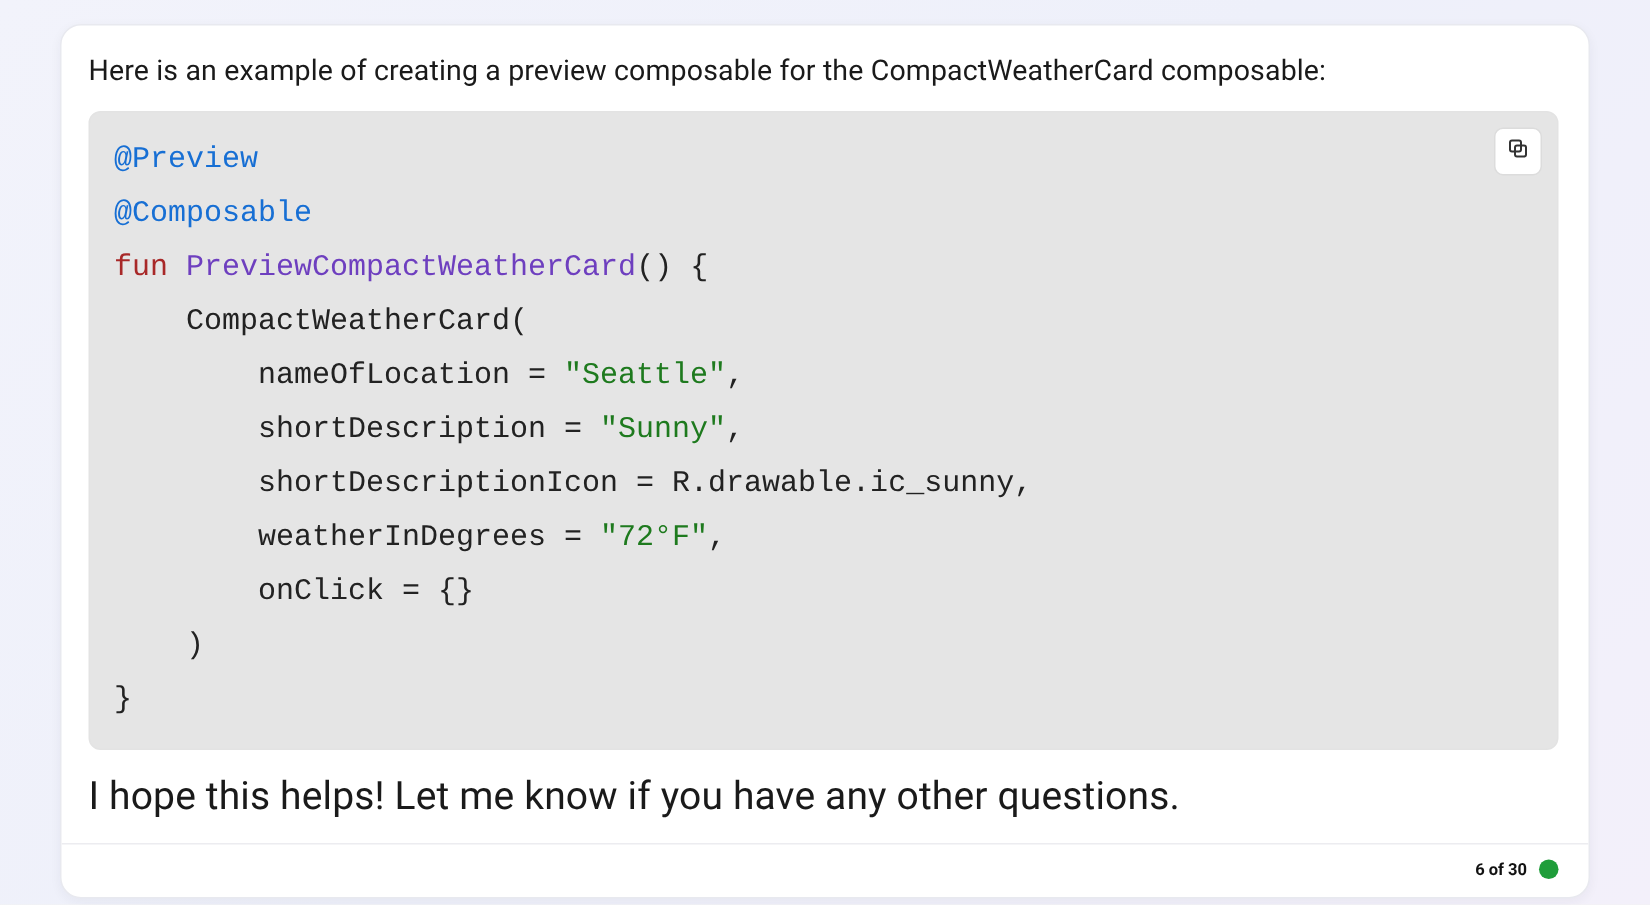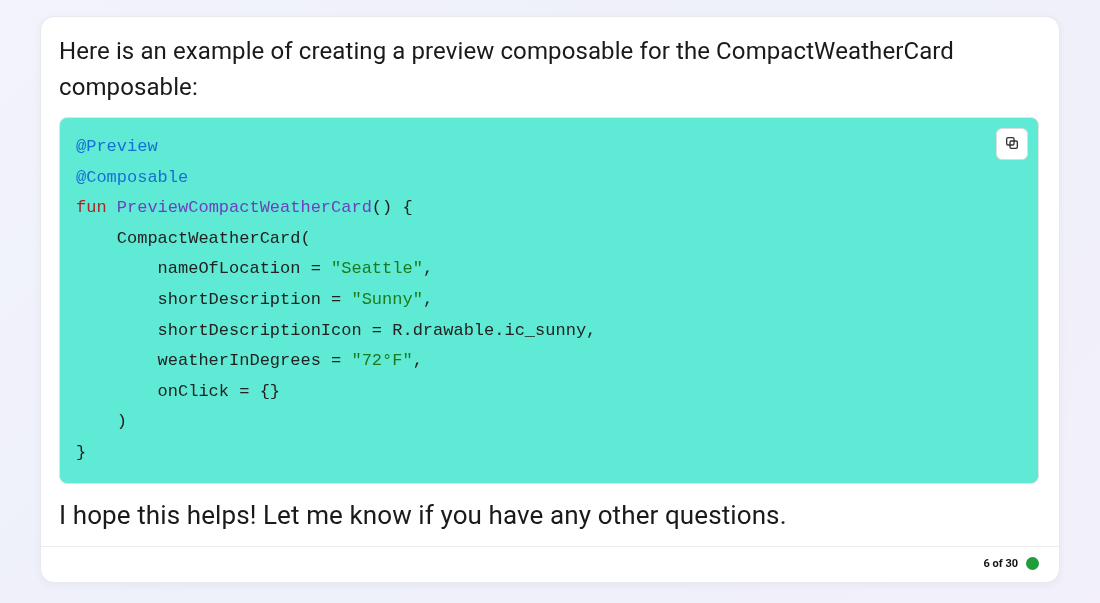--- a/index.html
+++ b/index.html
@@ -15,34 +15,34 @@
     background: #ffffff;
     border: 1px solid #e8e9ef;
     border-radius: 14px;
     box-shadow: 0 2px 8px rgba(40,40,60,0.05);
     overflow: hidden;
   }
   .card-body {
     padding: 16px 20px 16px 18px;
   }
   .intro {
-    font-size: 24px;
+    font-size: 19px;
     color: #1a1a1a;
     line-height: 1.5;
     margin-bottom: 12px;
     letter-spacing: 0.1px;
   }
   .code-block {
     position: relative;
-    background: #5eead4;
+    background: #e5e5e5;
     border: 1px solid #e3e3e3;
     border-radius: 8px;
     padding: 14px 16px 14px 16px;
     font-family: "SFMono-Regular", Consolas, "Liberation Mono", Menlo, monospace;
-    font-size: 17px;
+    font-size: 20px;
     line-height: 1.8;
     color: #222;
     white-space: pre;
     overflow: auto;
   }
   .copy-btn {
     position: absolute;
     top: 10px;
     right: 10px;
     width: 32px;

